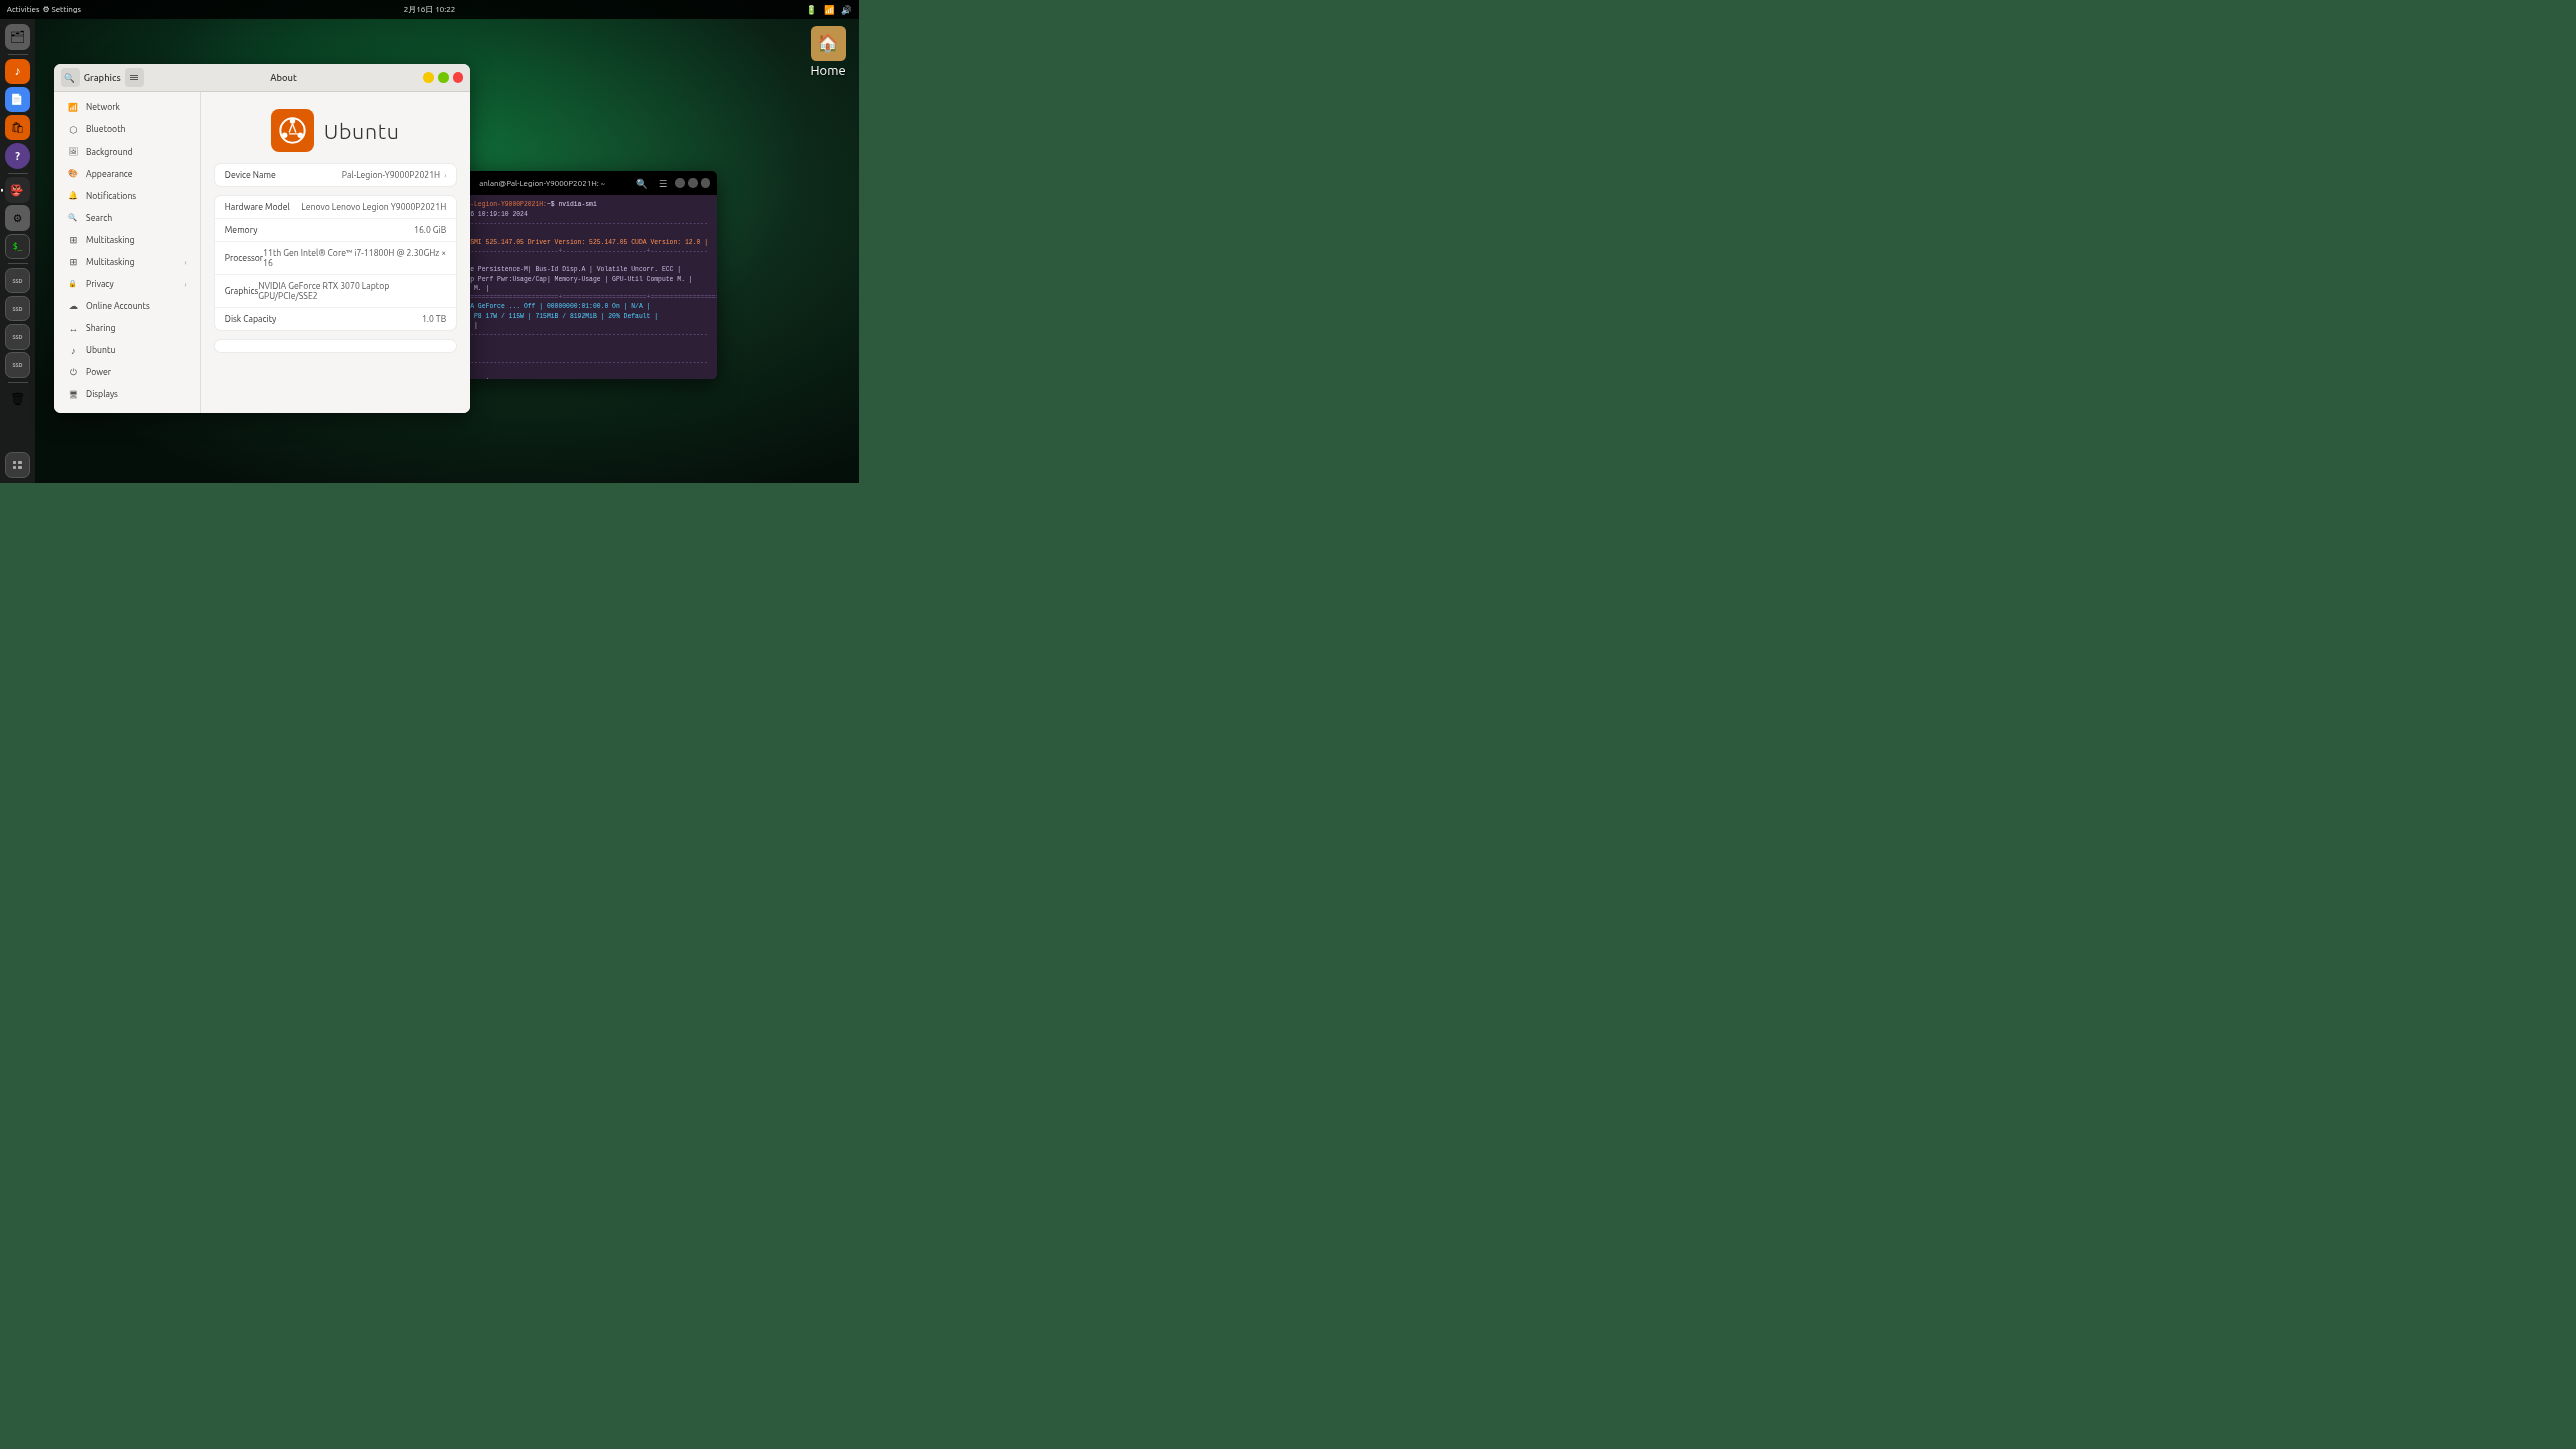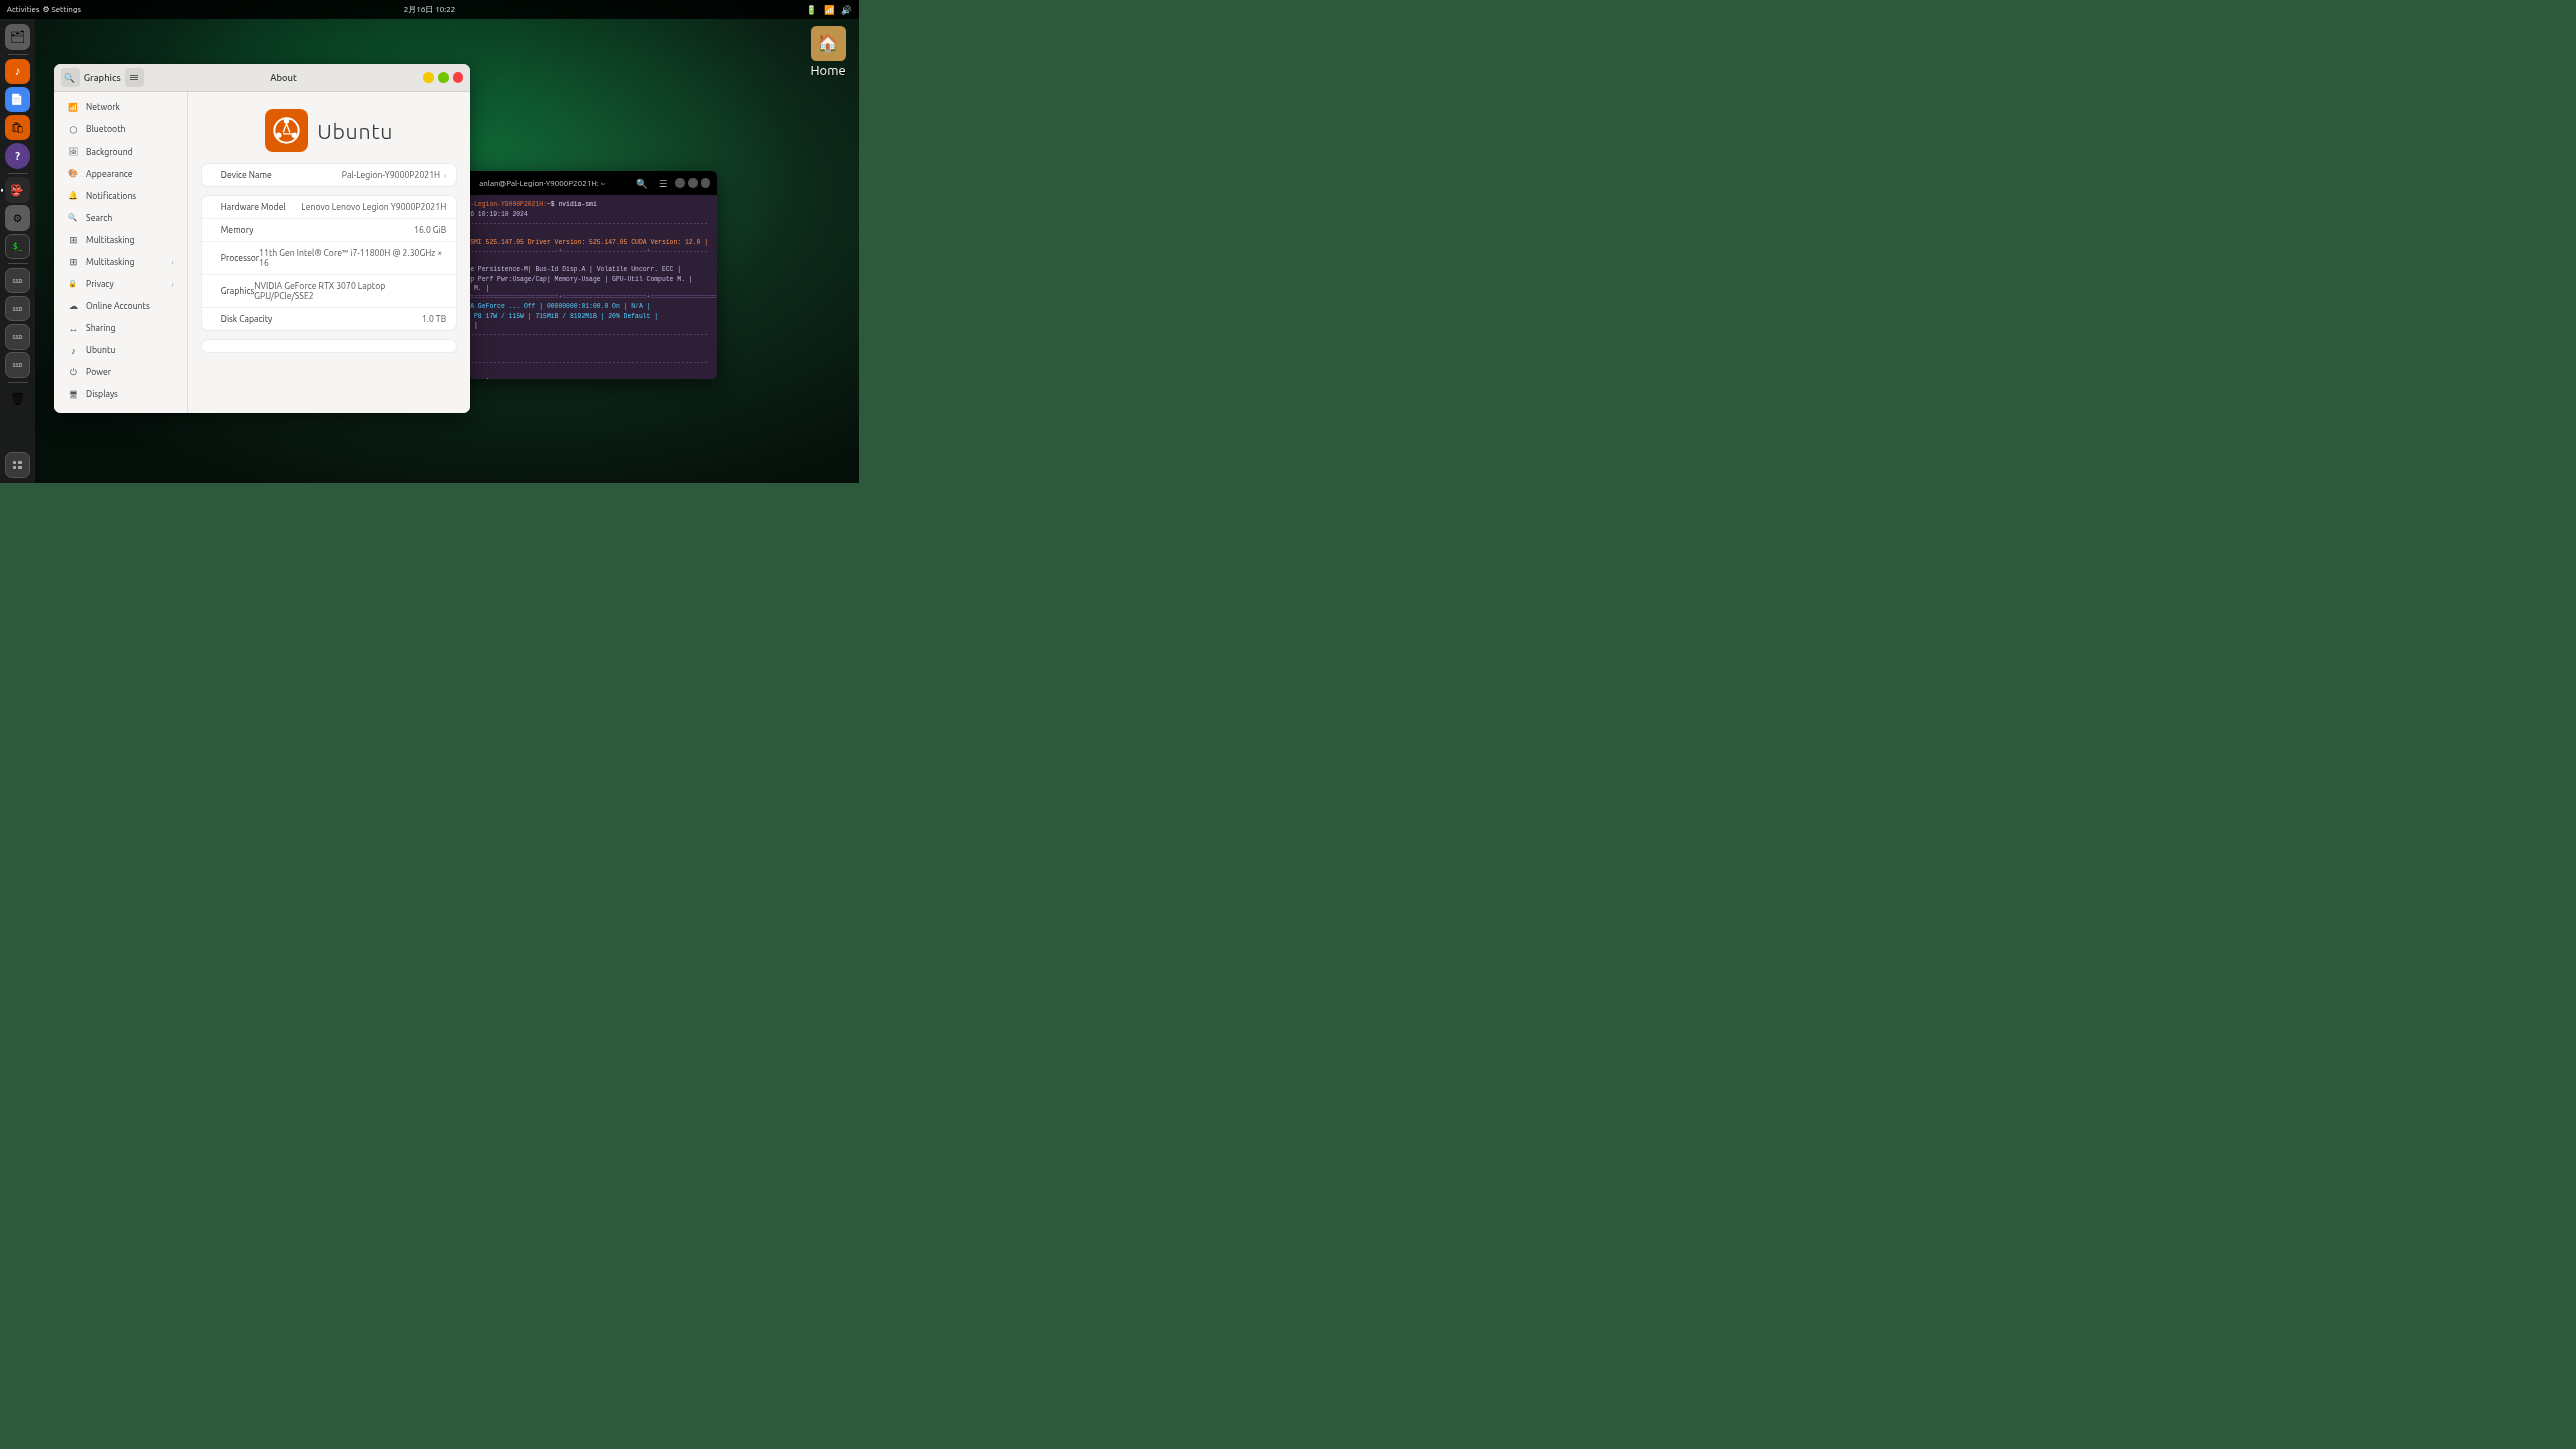--- a/index.html
+++ b/index.html
@@ -231,21 +231,21 @@
     .win-btn.close { background: #f74040; }
 
     .settings-body {
       display: flex;
       flex: 1;
       overflow: hidden;
     }
 
     
     .settings-sidebar {
-      width: 134px;
+      width: 147px;
       background: #f6f5f4;
       border-right: 0.7px solid #ddd;
       overflow-y: auto;
       padding: 4px 0;
       flex-shrink: 0;
     }
     .settings-sidebar::-webkit-scrollbar { width: 2.7px; }
     .settings-sidebar::-webkit-scrollbar-thumb { background: rgba(0,0,0,0.2); border-radius: 1.3px; }
 
     .sidebar-item {
@@ -334,21 +334,21 @@
     .info-row {
       display: flex;
       align-items: center;
       justify-content: space-between;
       padding: 6px 9.4px;
       font-size: 8.7px;
       border-bottom: 0.7px solid rgba(0,0,0,0.06);
       cursor: default;
     }
     .info-row:last-child { border-bottom: none; }
-    .info-row-label { color: #333; font-weight: 400; margin-left: 9px; }
+    .info-row-label { color: #333; font-weight: 400; }
     .info-row-value {
       color: #555;
       display: flex;
       align-items: center;
       gap: 4px;
     }
     .info-row-chevron { font-size: 7.4px; color: #999; }
     .info-row.clickable { cursor: pointer; }
 
     

